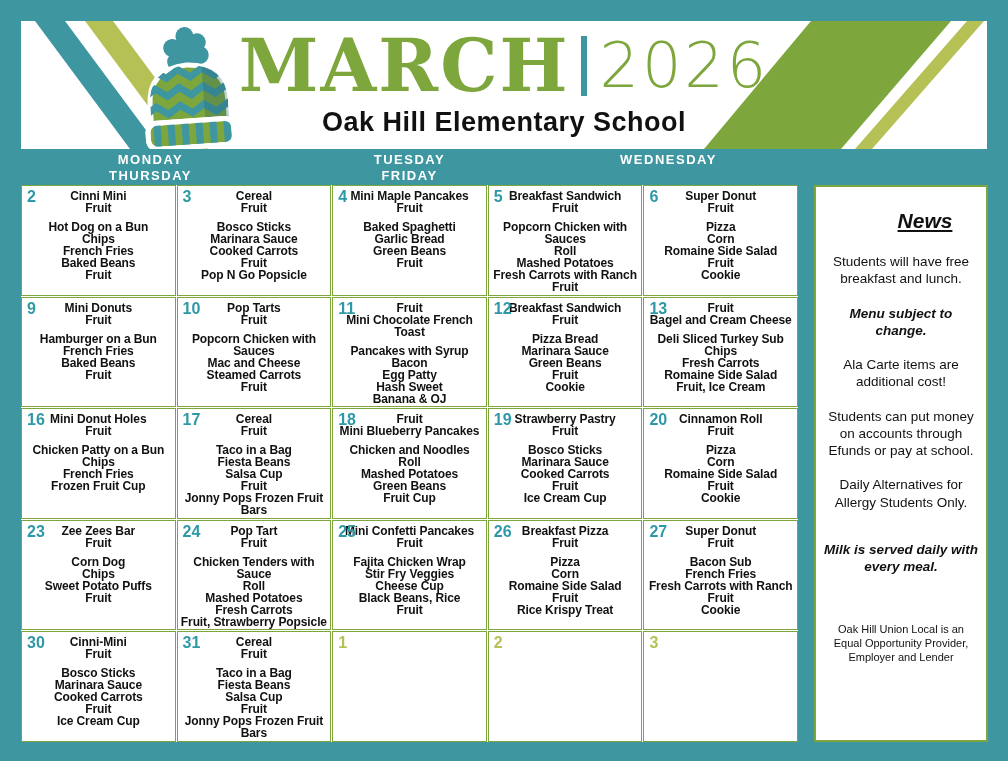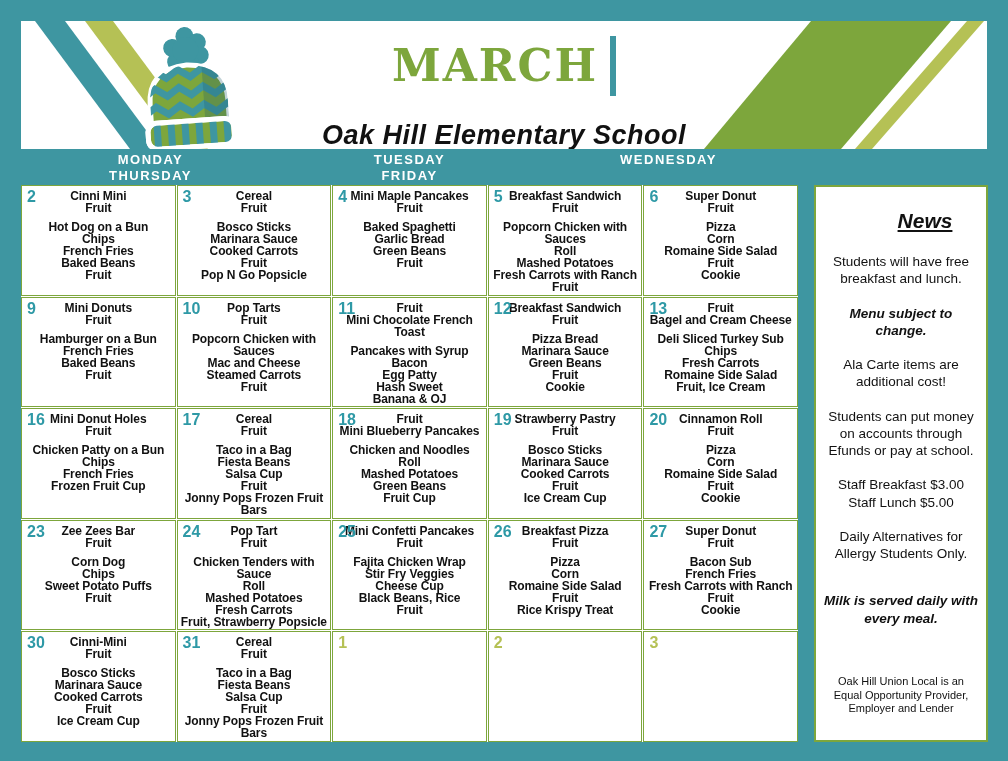--- a/index.html
+++ b/index.html
@@ -10,24 +10,24 @@
     width:1008px;height:761px;position:relative;overflow:hidden;
     background:var(--teal);
     font-family:"Liberation Sans",sans-serif;color:var(--ink);
   }
   
   .header-box{position:absolute;left:21px;top:21px;width:966px;height:128px;background:#fff;overflow:hidden;}
   .header-box svg.stripes{position:absolute;left:0;top:0;}
   .hat{position:absolute;left:110px;top:4px;transform:rotate(-4deg);}
   .title-wrap{position:absolute;left:0;right:0;top:4px;text-align:center;}
   .title-row{display:flex;align-items:center;justify-content:center;gap:12px;height:82px;}
-  .month{font-family:"DejaVu Serif",serif;font-weight:bold;font-size:44px;line-height:1;color:var(--green);letter-spacing:2px;}
+  .month{font-family:"DejaVu Serif",serif;font-weight:bold;font-size:72px;line-height:1;color:var(--green);letter-spacing:2px;}
   .year-bar{width:6px;height:60px;background:var(--teal);}
   .year{font-family:"DejaVu Sans",sans-serif;font-weight:300;font-size:62px;line-height:1;color:var(--green);letter-spacing:3px;}
-  .school{font-size:27px;font-weight:bold;font-style:italic;letter-spacing:.5px;margin-top:13px;}
+  .school{font-size:27px;font-weight:bold;letter-spacing:.5px;margin-top:0;}
   
   .weekday-row{position:absolute;left:21px;top:151px;width:777px;height:32px;
     display:grid;grid-template-columns:repeat(3,1fr);align-items:center;}
   .weekday{color:#fff;font-size:13px;font-weight:bold;letter-spacing:1.5px;text-align:center;}
   
   .calendar-grid{position:absolute;left:21px;top:185px;width:777px;height:557px;
     display:grid;grid-template-columns:repeat(5,1fr);grid-template-rows:repeat(5,1fr);
     gap:1px;background:#fff;}
   .cell{background:#fff;border:1.5px solid var(--green);position:relative;overflow:hidden;}
   .daynum{position:absolute;left:5px;top:2px;font-size:16px;font-weight:bold;color:var(--teal-num);}
@@ -102,20 +102,21 @@
       <rect x="76" y="96" width="7" height="26"></rect>
         <rect x="90" y="96" width="7" height="26"></rect>
     </g>
     <rect x="14" y="96" width="86" height="26" rx="9" fill="none" stroke="#fff" stroke-width="5"></rect>
   </svg>
 
   <div class="title-wrap">
     <div class="title-row">
       <span class="month">MARCH</span>
       <span class="year-bar"></span>
+      <span class="year">2026</span>
     </div>
     <div class="school">Oak Hill Elementary School</div>
   </div>
 </div>
 
 <div class="weekday-row">
     <div class="weekday">MONDAY</div>
     <div class="weekday">TUESDAY</div>
     <div class="weekday">WEDNESDAY</div>
     <div class="weekday">THURSDAY</div>
@@ -418,19 +419,17 @@
     </div>
   </div>
 
 <div class="news-box">
   <div class="news-title">News</div>
   <div>
       <p class="news-p normal" style="white-space: pre-line;">Students will have free breakfast and lunch.</p>
       <p class="news-p emphasis" style="white-space: pre-line;">Menu subject to change.</p>
       <p class="news-p normal" style="white-space: pre-line; margin-top: 16px;">Ala Carte items are additional cost!</p>
       <p class="news-p normal" style="white-space: pre-line;">Students can put money on accounts through Efunds or pay at school.</p>
-      <p class="news-p normal" style="white-space: pre-line;">Staff Breakfast $3.00
-Staff Lunch $5.00</p>
       <p class="news-p normal" style="white-space: pre-line;">Daily Alternatives for Allergy Students Only.</p>
       <p class="news-p emphasis spaced" style="white-space: pre-line;">Milk is served daily with every meal.</p>
       <p class="news-p fineprint" style="white-space: pre-line;">Oak Hill Union Local is an Equal Opportunity Provider, Employer and Lender</p>
     </div>
 </div>
 
 </body></html>

